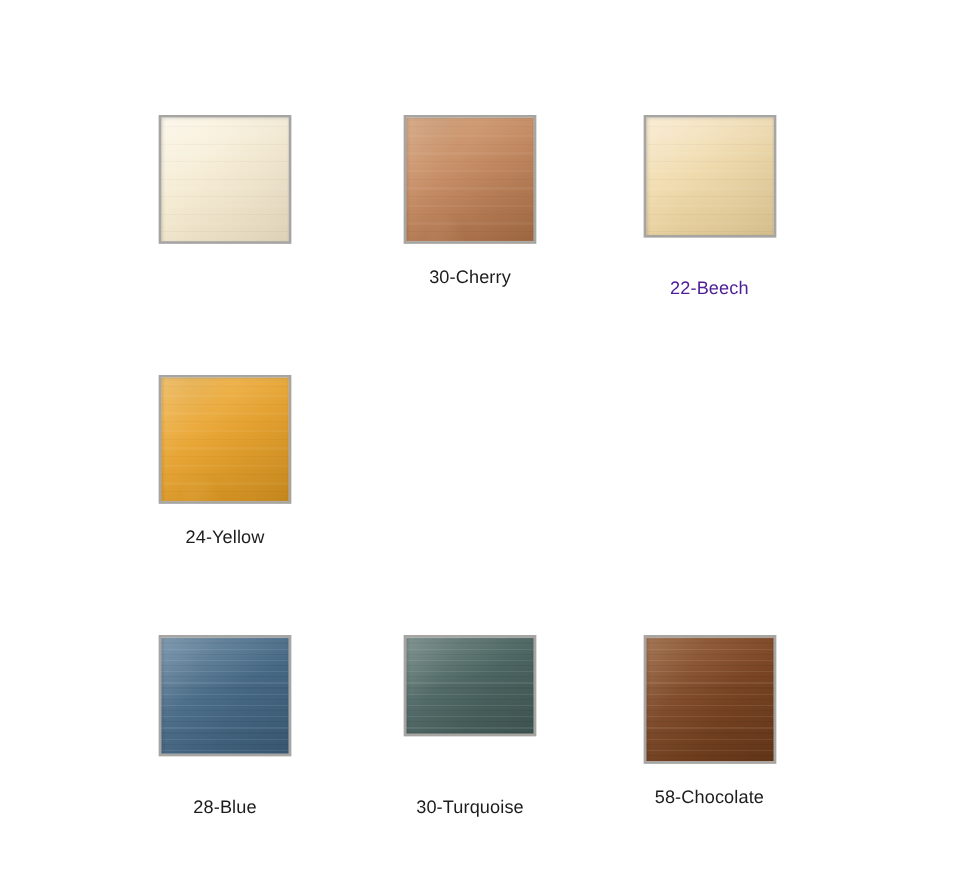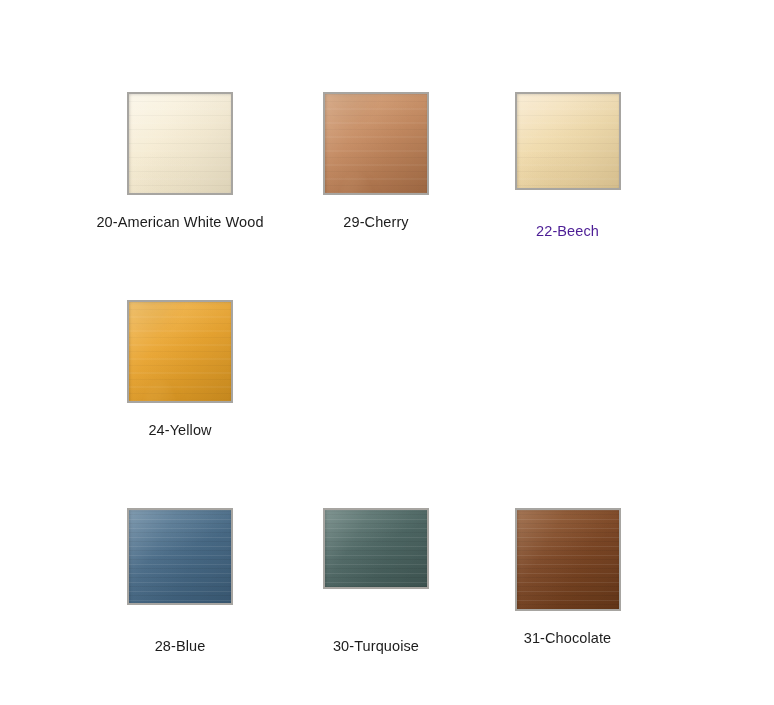--- a/index.html
+++ b/index.html
@@ -134,32 +134,31 @@
   <div class="swatch-grid">
 
     <div class="swatch-cell" style="grid-column:2; grid-row:2;">
       <div class="swatch-chip" style="border-color: rgb(167, 165, 161);">
         <div class="chip-surface" style="background: linear-gradient(160deg, rgb(251, 246, 232) 0%, rgb(246, 236, 212) 45%, rgb(234, 223, 194) 100%);"></div>
         <div class="grain-figure" style="background: radial-gradient(80% 60% at 30% 95%, rgb(234, 223, 194) 0%, rgba(0, 0, 0, 0) 60%); opacity: 0.3;"></div>
         <div class="grain-soft"></div>
         <div class="sheen"></div>
         <div class="edge-shade"></div>
       </div>
-      <div class="swatch-label" style="color: rgb(28, 28, 28);">20-American White Wood</div>
     </div>
 
     <div class="swatch-cell" style="grid-column:4; grid-row:2;">
       <div class="swatch-chip" style="border-color: rgb(167, 165, 161);">
         <div class="chip-surface" style="background: linear-gradient(160deg, rgb(215, 164, 124) 0%, rgb(196, 138, 97) 45%, rgb(165, 108, 69) 100%);"></div>
         <div class="grain-figure" style="background: radial-gradient(52% 78% at 34% 112%, rgb(165, 108, 69) 0%, rgba(0, 0, 0, 0) 46%), radial-gradient(34% 60% at 30% 108%, rgb(215, 164, 124) 0%, rgba(0, 0, 0, 0) 52%), radial-gradient(70% 90% at 20% -10%, rgba(0, 0, 0, 0.1) 0%, rgba(0, 0, 0, 0) 55%); opacity: 0.55;"></div>
         <div class="grain-soft"></div>
         <div class="sheen"></div>
         <div class="edge-shade"></div>
       </div>
-      <div class="swatch-label" style="color: rgb(28, 28, 28);">29-Cherry</div>
+      <div class="swatch-label" style="color: rgb(28, 28, 28);">30-Cherry</div>
     </div>
 
     <div class="swatch-cell" style="grid-column:6; grid-row:2;">
       <div class="swatch-chip" style="border-color: rgb(167, 165, 161);">
         <div class="chip-surface" style="background: linear-gradient(160deg, rgb(248, 234, 208) 0%, rgb(240, 219, 173) 45%, rgb(226, 201, 149) 100%);"></div>
         <div class="grain-figure" style="background: radial-gradient(80% 60% at 30% 95%, rgb(226, 201, 149) 0%, rgba(0, 0, 0, 0) 60%); opacity: 0.3;"></div>
         <div class="grain-soft"></div>
         <div class="sheen"></div>
         <div class="edge-shade"></div>
       </div>
@@ -199,17 +198,17 @@
       <div class="swatch-label" style="color: rgb(28, 28, 28); margin-top: 48px;">30-Turquoise</div>
     </div>
 
     <div class="swatch-cell" style="grid-column:6; grid-row:6;">
       <div class="swatch-chip" style="border-color: rgb(167, 165, 161);">
         <div class="chip-surface" style="background: linear-gradient(160deg, rgb(150, 96, 58) 0%, rgb(123, 70, 37) 45%, rgb(103, 56, 25) 100%);"></div>
         <div class="grain-horiz"></div>
         <div class="sheen"></div>
         <div class="edge-shade"></div>
       </div>
-      <div class="swatch-label" style="color: rgb(28, 28, 28);">31-Chocolate</div>
+      <div class="swatch-label" style="color: rgb(28, 28, 28);">58-Chocolate</div>
     </div>
 
   </div>
 </div>
 
 </body></html>

